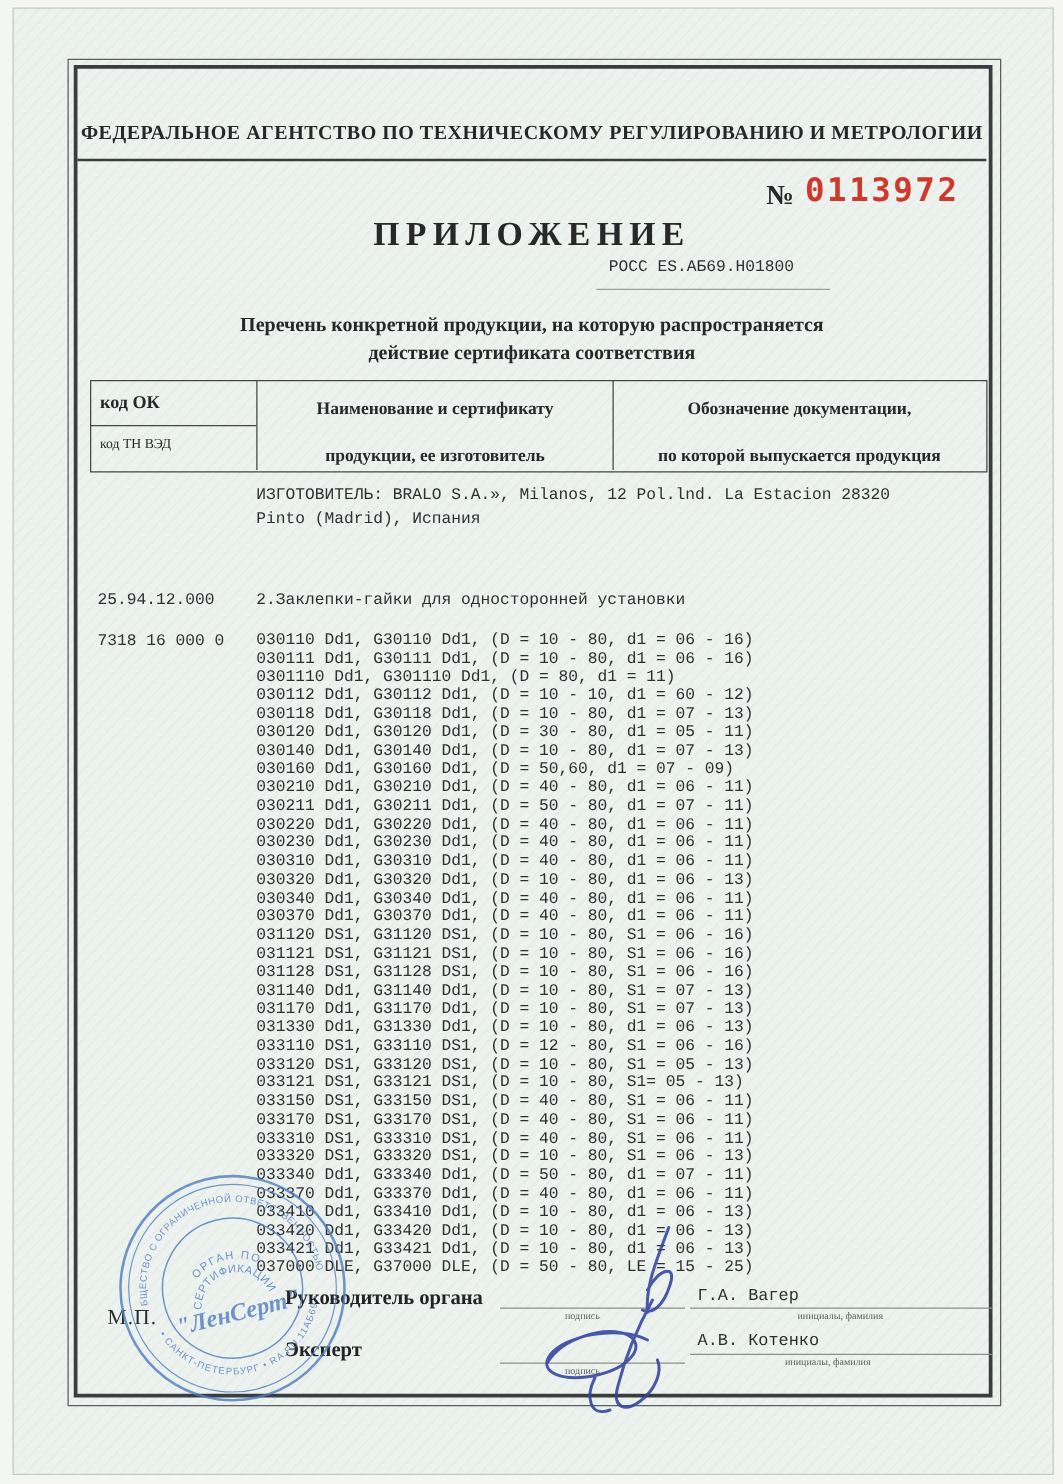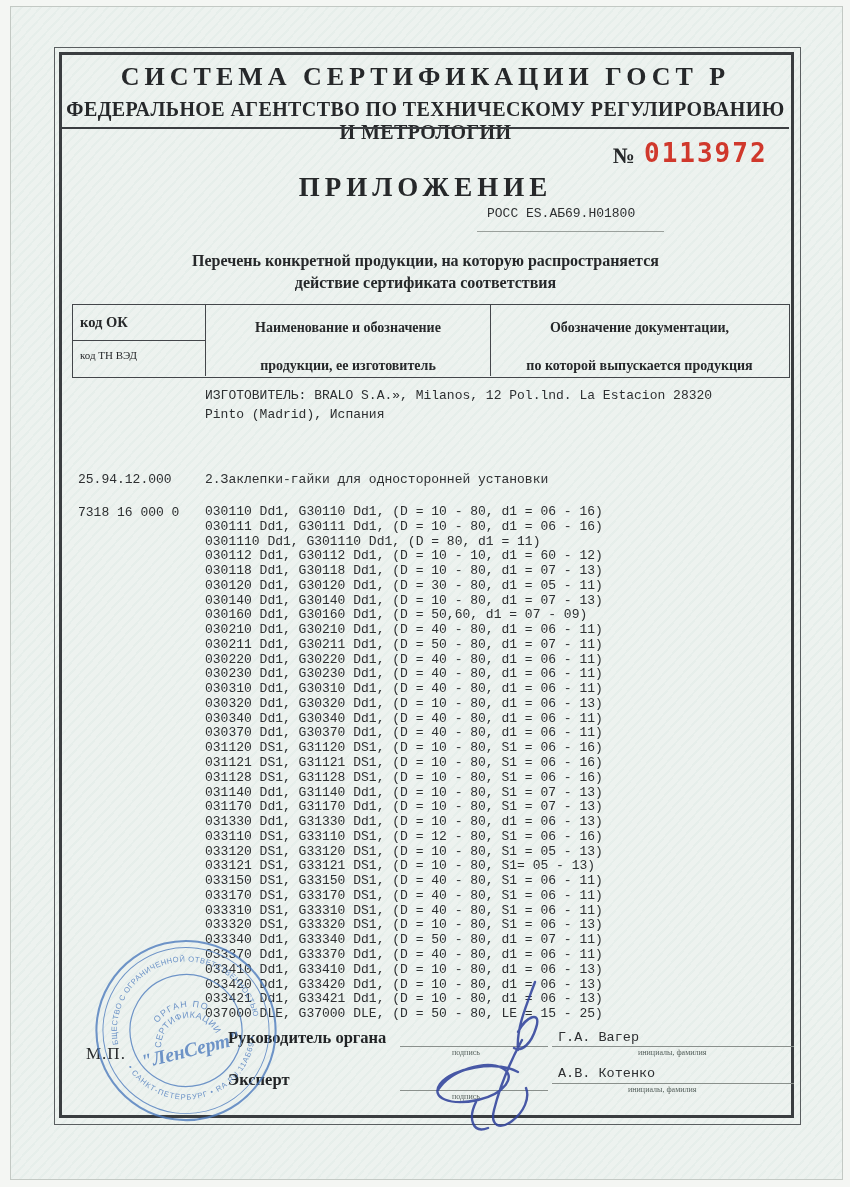--- a/index.html
+++ b/index.html
@@ -8,21 +8,21 @@
   .scan-edge{position:absolute;left:10px;top:6px;width:831px;height:1172px;
         border:1px solid #c3c9c4;
         background:
           repeating-linear-gradient(133deg, rgba(170,205,195,0.10) 0 2px, rgba(255,255,255,0) 2px 7px),
           #edf2ef;}
   .frame-outer{position:absolute;left:54px;top:47px;width:745px;height:1076px;border:1px solid #5a5e60;}
   .frame-inner{position:absolute;left:59px;top:52px;width:729px;height:1060px;border:3px solid #3a3d40;}
   .abs{position:absolute;}
   .ctr{left:62px;width:727px;text-align:center;}
   .hdr1{top:62px;font-size:26px;font-weight:bold;letter-spacing:5px;}
-  .hdr2{top:98px;font-size:20px;font-weight:bold;letter-spacing:0.4px;}
+  .hdr2{top:98px;font-size:16px;font-weight:bold;letter-spacing:0.4px;}
   .hdr-rule{position:absolute;left:62px;top:127px;width:727px;height:2px;background:#3a3d40;}
   .no-label{left:613px;top:143px;font-size:22px;font-weight:bold;}
   .no-value{left:644px;top:138px;font-family:"DejaVu Sans Mono",monospace;font-weight:bold;
             font-size:26px;letter-spacing:2px;color:#d0382c;}
   .title{top:172px;font-size:27px;font-weight:bold;letter-spacing:5px;}
   .certref-label{left:229px;top:215px;font-size:17px;font-weight:bold;}
   .certref-value{left:487px;top:206px;font-family:"Liberation Mono",monospace;font-size:13px;color:#3a3c3e;}
   .certref-line{left:477px;top:231px;width:187px;height:1px;background:#9aa09c;}
   .sub1{top:252px;font-size:16px;font-weight:bold;}
   .sub2{top:274px;font-size:16px;font-weight:bold;}
@@ -66,42 +66,41 @@
   .footer{top:1134px;left:120px;width:610px;text-align:center;font-size:7px;color:#8b9894;letter-spacing:0.3px;}
 </style>
 </head>
 <body>
 
 <div class="page">
   <div class="scan-edge"></div>
   <div class="frame-outer"></div>
   <div class="frame-inner"></div>
 
-  <div class="abs ctr hdr1">СИСТЕМА СЕРТИФИКАЦИИ ГОСТ Р</div>
   <div class="abs ctr hdr2">ФЕДЕРАЛЬНОЕ АГЕНТСТВО ПО ТЕХНИЧЕСКОМУ РЕГУЛИРОВАНИЮ И МЕТРОЛОГИИ</div>
   <div class="hdr-rule"></div>
 
   <div class="abs no-label">№</div>
   <div class="abs no-value">0113972</div>
 
   <div class="abs ctr title">ПРИЛОЖЕНИЕ</div>
 
   <div class="abs certref-value mono">РОСС ES.АБ69.Н01800</div>
   <div class="abs certref-line"></div>
 
   <div class="abs ctr sub1">Перечень конкретной продукции,  на которую распространяется</div>
   <div class="abs ctr sub2">действие сертификата соответствия</div>
 
   <div class="thead"></div>
   <div class="tv1"></div>
   <div class="tv2"></div>
   <div class="th-split"></div>
   <div class="abs th-codeok">код ОК</div>
   <div class="abs th-tnved">код ТН ВЭД</div>
-  <div class="abs th-mid r1">Наименование и обозначение</div>
+  <div class="abs th-mid r1">Наименование и сертификату</div>
   <div class="abs th-mid r2">продукции, ее изготовитель</div>
   <div class="abs th-right r1">Обозначение документации,</div>
   <div class="abs th-right r2">по которой выпускается продукция</div>
 
   <div class="abs mono mfr1">ИЗГОТОВИТЕЛЬ: BRALO S.A.», Milanos, 12 Pol.lnd. La Estacion 28320</div>
   <div class="abs mono mfr2">Pinto (Madrid), Испания</div>
   <div class="abs mono codeok">25.94.12.000</div>
   <div class="abs mono prodhead">2.Заклепки-гайки для односторонней установки</div>
   <div class="abs mono tnved">7318 16 000 0</div>
   <div class="abs mono prodlines"><div>030110 Dd1, G30110 Dd1, (D = 10 - 80, d1 = 06 - 16)</div><div>030111 Dd1, G30111 Dd1, (D = 10 - 80, d1 = 06 - 16)</div><div>0301110 Dd1, G301110 Dd1, (D = 80, d1 = 11)</div><div>030112 Dd1, G30112 Dd1, (D = 10 - 10, d1 = 60 - 12)</div><div>030118 Dd1, G30118 Dd1, (D = 10 - 80, d1 = 07 - 13)</div><div>030120 Dd1, G30120 Dd1, (D = 30 - 80, d1 = 05 - 11)</div><div>030140 Dd1, G30140 Dd1, (D = 10 - 80, d1 = 07 - 13)</div><div>030160 Dd1, G30160 Dd1, (D = 50,60, d1 = 07 - 09)</div><div>030210 Dd1, G30210 Dd1, (D = 40 - 80, d1 = 06 - 11)</div><div>030211 Dd1, G30211 Dd1, (D = 50 - 80, d1 = 07 - 11)</div><div>030220 Dd1, G30220 Dd1, (D = 40 - 80, d1 = 06 - 11)</div><div>030230 Dd1, G30230 Dd1, (D = 40 - 80, d1 = 06 - 11)</div><div>030310 Dd1, G30310 Dd1, (D = 40 - 80, d1 = 06 - 11)</div><div>030320 Dd1, G30320 Dd1, (D = 10 - 80, d1 = 06 - 13)</div><div>030340 Dd1, G30340 Dd1, (D = 40 - 80, d1 = 06 - 11)</div><div>030370 Dd1, G30370 Dd1, (D = 40 - 80, d1 = 06 - 11)</div><div>031120 DS1, G31120 DS1, (D = 10 - 80, S1 = 06 - 16)</div><div>031121 DS1, G31121 DS1, (D = 10 - 80, S1 = 06 - 16)</div><div>031128 DS1, G31128 DS1, (D = 10 - 80, S1 = 06 - 16)</div><div>031140 Dd1, G31140 Dd1, (D = 10 - 80, S1 = 07 - 13)</div><div>031170 Dd1, G31170 Dd1, (D = 10 - 80, S1 = 07 - 13)</div><div>031330 Dd1, G31330 Dd1, (D = 10 - 80, d1 = 06 - 13)</div><div>033110 DS1, G33110 DS1, (D = 12 - 80, S1 = 06 - 16)</div><div>033120 DS1, G33120 DS1, (D = 10 - 80, S1 = 05 - 13)</div><div>033121 DS1, G33121 DS1, (D = 10 - 80, S1= 05 - 13)</div><div>033150 DS1, G33150 DS1, (D = 40 - 80, S1 = 06 - 11)</div><div>033170 DS1, G33170 DS1, (D = 40 - 80, S1 = 06 - 11)</div><div>033310 DS1, G33310 DS1, (D = 40 - 80, S1 = 06 - 11)</div><div>033320 DS1, G33320 DS1, (D = 10 - 80, S1 = 06 - 13)</div><div>033340 Dd1, G33340 Dd1, (D = 50 - 80, d1 = 07 - 11)</div><div>033370 Dd1, G33370 Dd1, (D = 40 - 80, d1 = 06 - 11)</div><div>033410 Dd1, G33410 Dd1, (D = 10 - 80, d1 = 06 - 13)</div><div>033420 Dd1, G33420 Dd1, (D = 10 - 80, d1 = 06 - 13)</div><div>033421 Dd1, G33421 Dd1, (D = 10 - 80, d1 = 06 - 13)</div><div>037000 DLE, G37000 DLE, (D = 50 - 80, LE = 15 - 25)</div></div>

